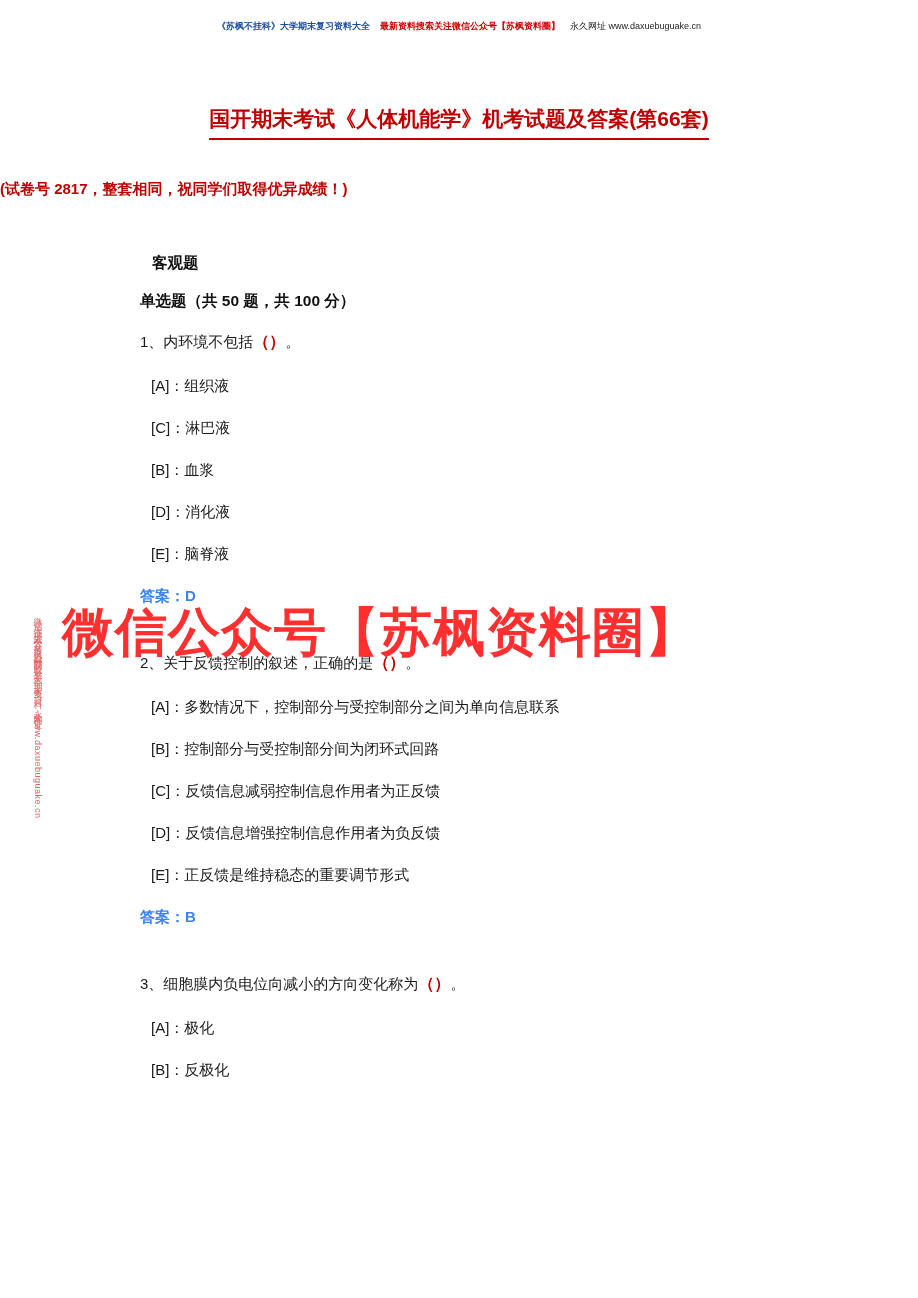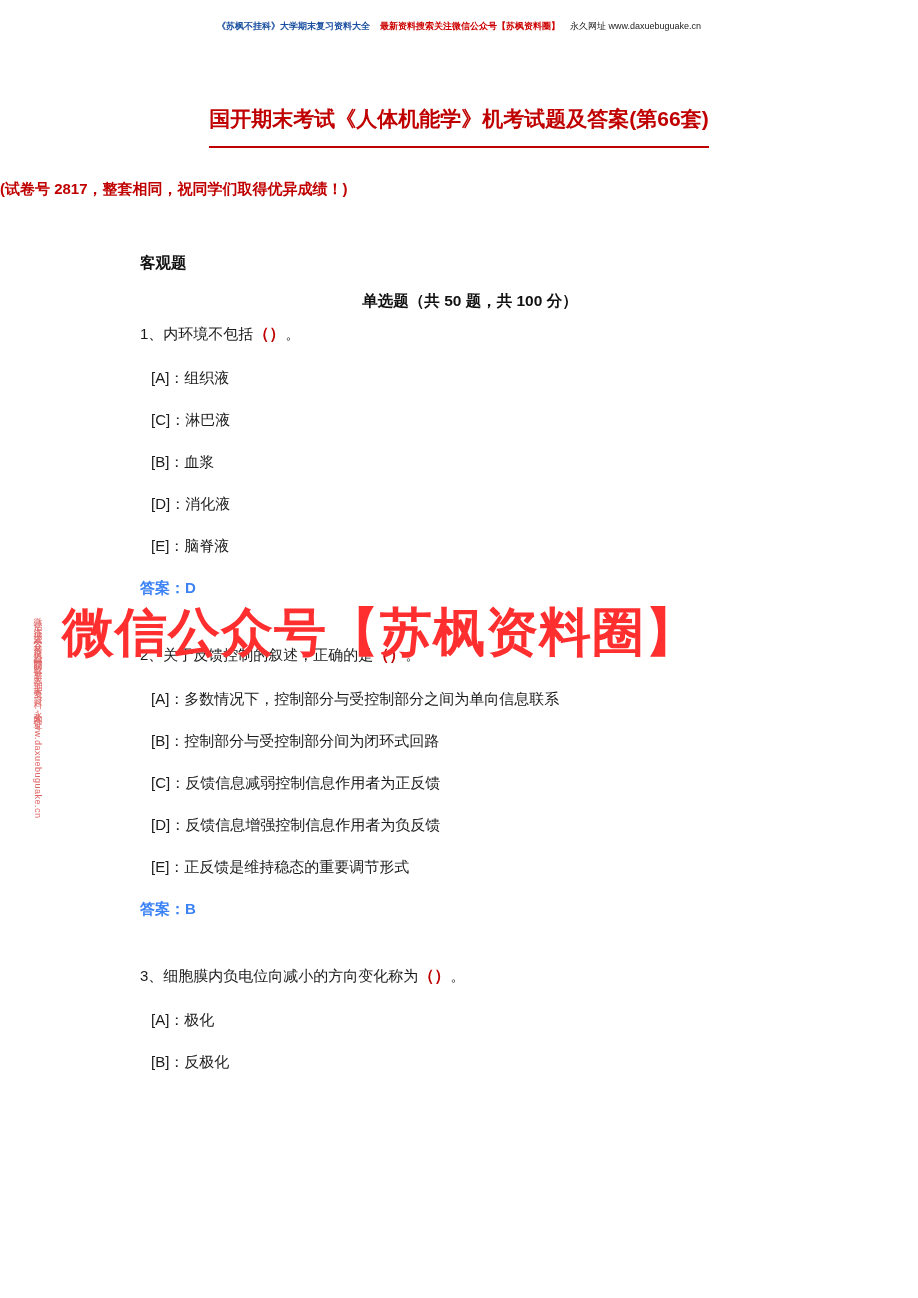--- a/index.html
+++ b/index.html
@@ -65,21 +65,21 @@
     left: 0;
     width: 918px;
     text-align: center;
     color: #c00000;
     font-weight: bold;
     font-size: 21px;
     letter-spacing: 0px;
   }
   .title .u {
     border-bottom: 2px solid #c00000;
-    padding-bottom: 16px;
+    padding-bottom: 8px;
   }
 
   .subtitle {
     position: absolute;
     top: 180px;
     left: 0;
     width: 918px;
     color: #c00000;
     font-weight: bold;
     font-size: 15px;
@@ -91,29 +91,28 @@
     top: 255px;
     width: 660px;
     font-size: 15px;
     color: #1a1a1a;
     line-height: 1.0;
   }
 
   .section-head {
     font-weight: bold;
     font-size: 15.5px;
-    margin: 0 0 22px 0;
+    margin: 0 0 22px 12px;
     color: #111111;
   }
   .section-sub {
     font-weight: bold;
     font-size: 15.5px;
-    margin: 0 0 18px 0;
+    margin: 0 0 26px 0;
     color: #111111;
-    text-align: center;
   }
   .qline {
     margin: 0 0 28px 0;
     font-size: 15px;
     color: #1a1a1a;
   }
   .qline .paren {
     color: #c00000;
     font-weight: bold;
     font-size: 16px;

